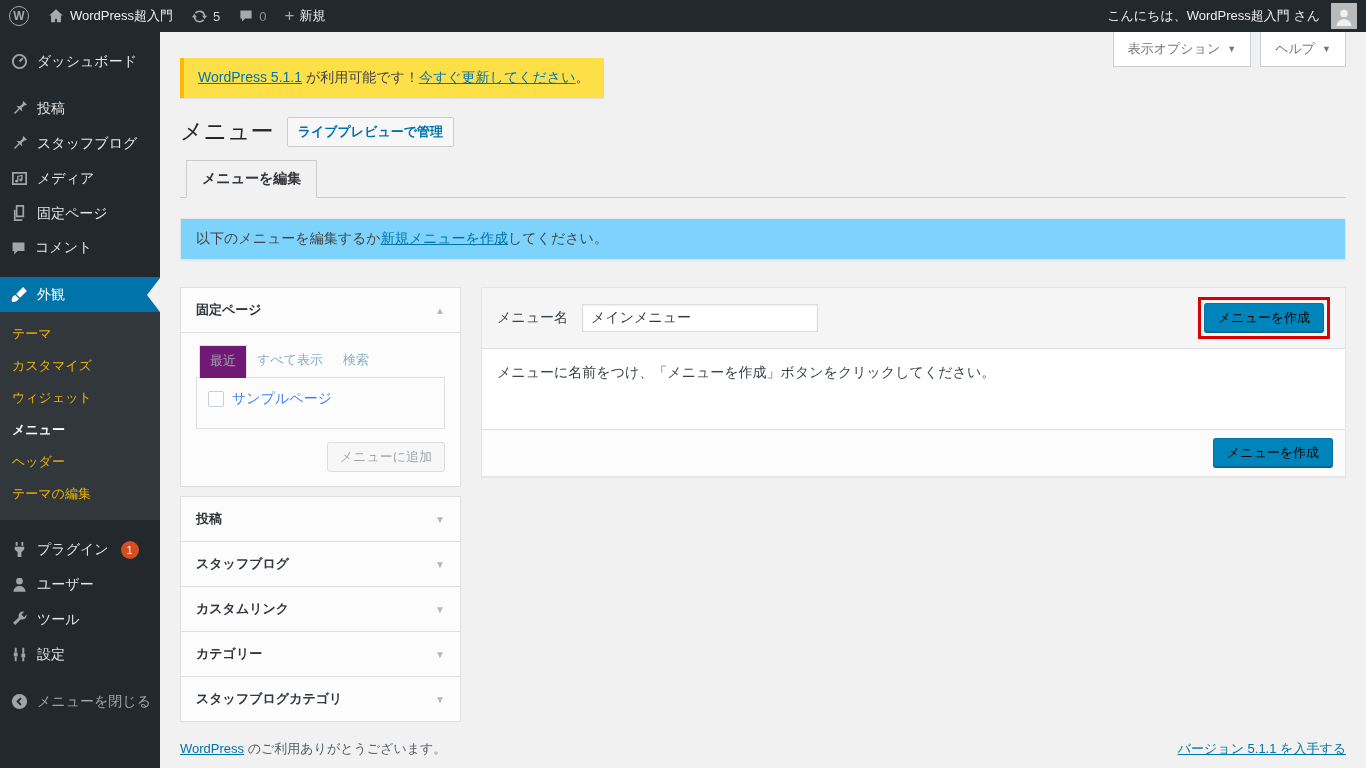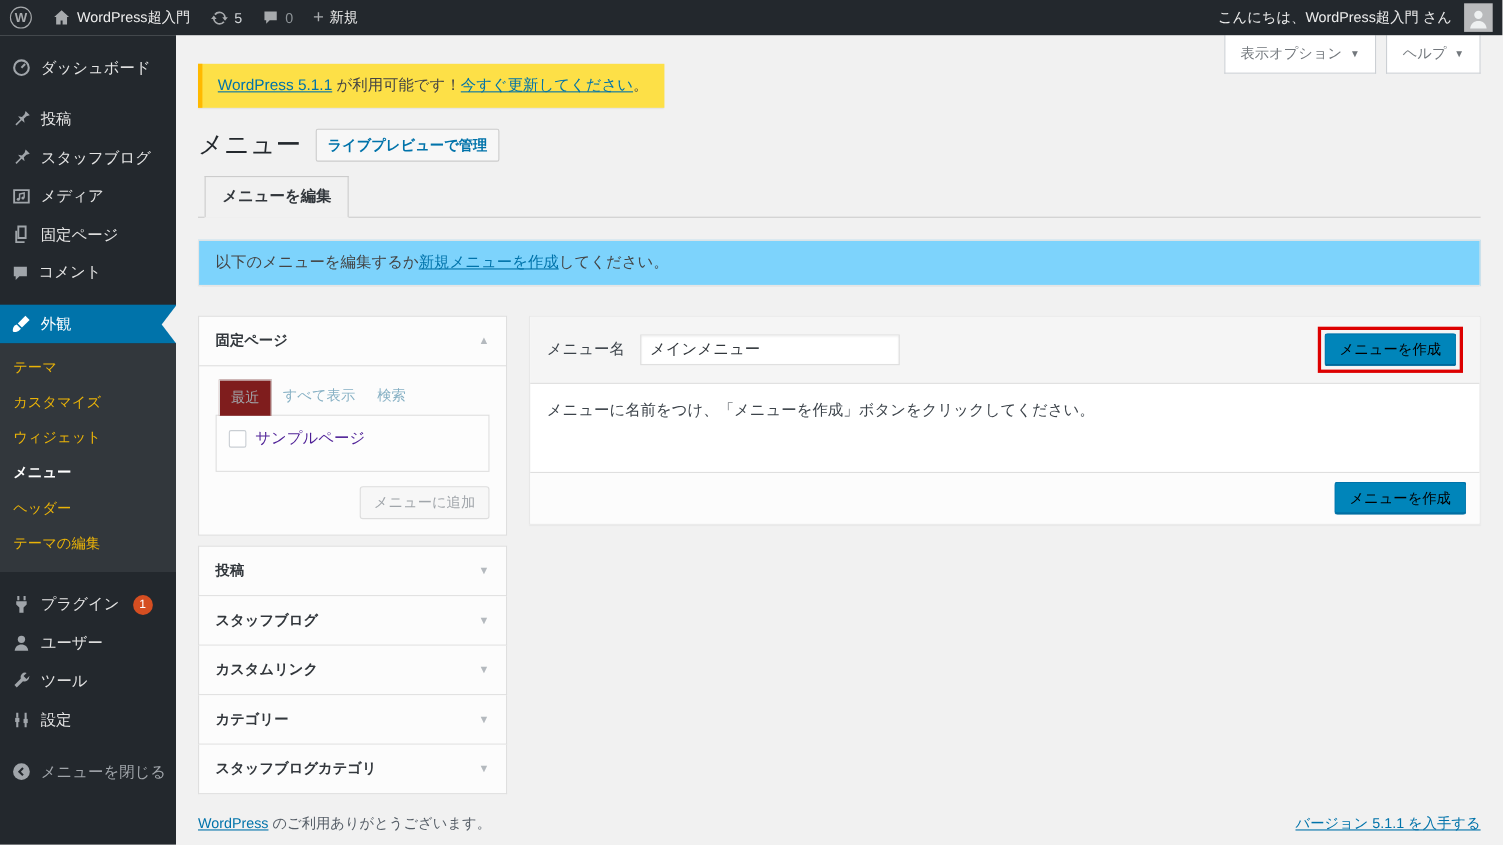--- a/index.html
+++ b/index.html
@@ -66,24 +66,24 @@
   .right-col { flex:1; margin-left:20px; }
 
   
   .acc-box { background:#fcfcfc; border:1px solid #dfdfdf; margin-bottom:0; }
   .acc-box + .acc-box { border-top:none; }
   .acc-head { display:flex; align-items:center; justify-content:space-between; padding:13px 15px;
               font-size:13px; font-weight:bold; color:#32373c; cursor:pointer; }
   .acc-caret { color:#b4b9be; font-size:10px; }
   .acc-body { border-top:1px solid #dfdfdf; padding:12px 15px 14px; }
   .sub-tabs { display:flex; font-size:13px; margin-bottom:-1px; position:relative; z-index:2; margin-left:3px; }
-  .sub-tab-active { background:#7f1d1d; border:1px solid #dfdfdf; border-bottom:none; padding:6px 10px 8px; color:#a0a5aa; }
+  .sub-tab-active { background:#701a75; border:1px solid #dfdfdf; border-bottom:none; padding:6px 10px 8px; color:#a0a5aa; }
   .sub-tab-link { padding:6px 10px; color:#86b0c4; cursor:pointer; text-decoration:none; }
   .item-list { border:1px solid #dfdfdf; background:#fdfdfd; padding:12px 11px; min-height:52px; }
-  .check-row { display:flex; align-items:center; gap:8px; font-size:14px; color:#4c1d95; }
+  .check-row { display:flex; align-items:center; gap:8px; font-size:14px; color:#3b82f6; }
   .cb { width:16px; height:16px; border:1px solid #c9ced3; background:#fff; border-radius:2px; flex:0 0 auto; cursor:pointer; }
   .acc-actions { margin-top:13px; text-align:right; }
   .btn-disabled { background:#f7f7f7; border:1px solid #ddd; color:#a0a5aa; font-size:13px; padding:5px 12px;
                   border-radius:3px; cursor:default; }
   .spacer8 { height:9px; }
 
   
   .menu-panel { background:#fff; border:1px solid #e5e5e5; box-shadow:0 1px 1px rgba(0,0,0,.04); }
   .panel-head { background:#f5f5f5; border-bottom:1px solid #dfdfdf; padding:9px 15px; display:flex; align-items:center; }
   .panel-head label { font-size:14px; color:#3c434a; margin-right:14px; }

